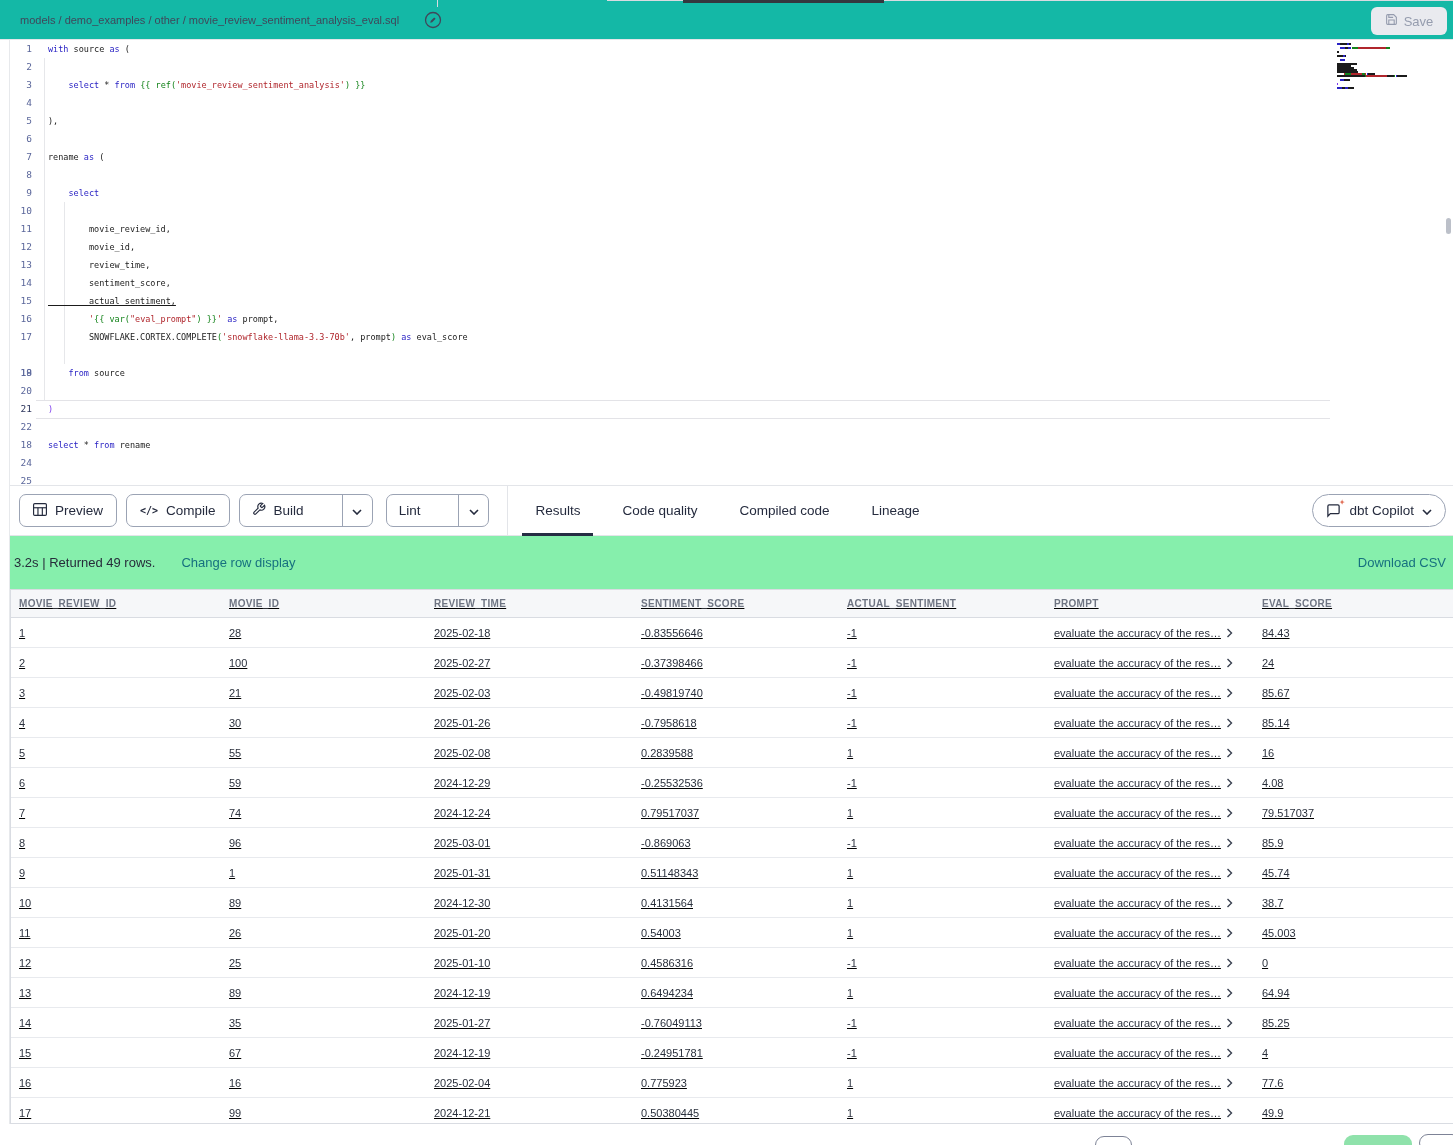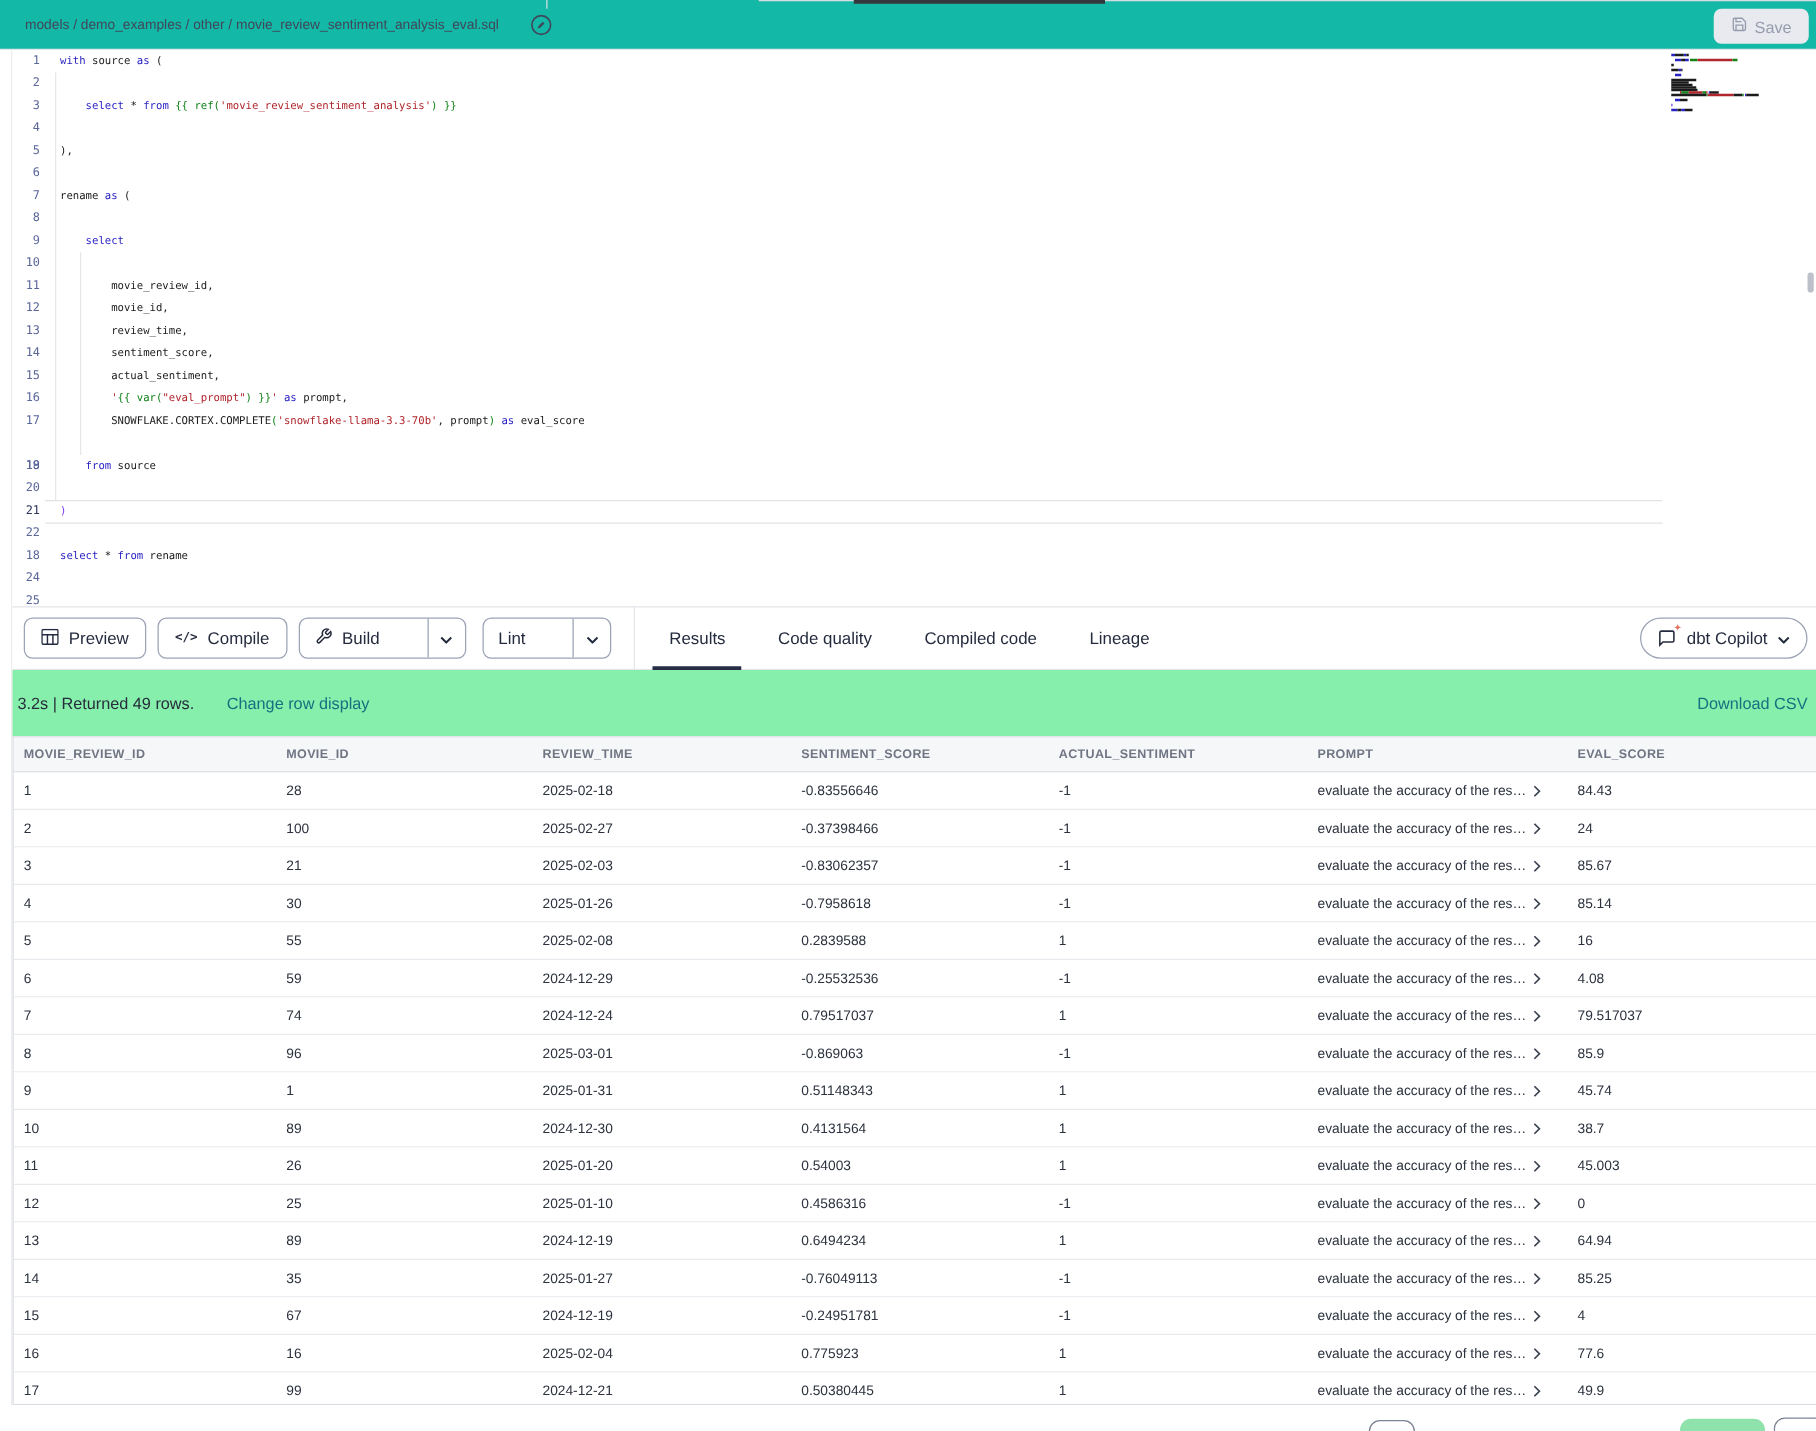--- a/index.html
+++ b/index.html
@@ -68,21 +68,21 @@
   .statusbar { position:absolute; left:10px; top:536px; width:1443px; height:53px; background:#86efac;
                display:flex; align-items:center; font-size:13px; color:#262c3a; }
   .statusbar .summary { margin-left:4px; }
   .statusbar a { color:#16707f; text-decoration:none; cursor:pointer; }
   .statusbar .chg { margin-left:26px; }
   .statusbar .dl { margin-left:auto; margin-right:7px; }
 
   
   .rtable { position:absolute; left:10px; top:589px; width:1443px; height:535px; background:#fff;
             border-top:1px solid #d9dce2; border-left:1px solid #d9dce2; border-bottom:1px solid #d9dce2;
-            overflow:hidden; }
+            overflow:hidden;text-decoration:underline; }
   .hrow { display:grid; grid-template-columns:210px 205px 207px 206px 207px 208px 1fr; height:28px;
           background:#f6f7f9; border-bottom:1px solid #d9dce2; }
   .hcell { display:flex; align-items:center; padding-left:8px; font-size:10px; font-weight:bold;
            color:#6f7583; letter-spacing:.3px; }
   .trow { display:grid; grid-template-columns:210px 205px 207px 206px 207px 208px 1fr; height:30px;
           border-bottom:1px solid #e8eaee; background:#fff; }
   .tcell { display:flex; align-items:center; padding-left:8px; font-size:11px; color:#2b313d;
            white-space:nowrap; overflow:hidden; }
   .pcell .ptext { margin-right:5px; }
   .pchev { display:flex; align-items:center; cursor:pointer; }
@@ -164,21 +164,21 @@
         <div class="cline" style="top: 72px;"><span style="color: rgb(27, 27, 27);">),</span></div>
         <div class="cline" style="top: 90px;"></div>
         <div class="cline" style="top: 108px;"><span style="color: rgb(27, 27, 27);">rename </span><span style="color: rgb(42, 35, 196);">as</span><span style="color: rgb(27, 27, 27);"> (</span></div>
         <div class="cline" style="top: 126px;"></div>
         <div class="cline" style="top: 144px;"><span style="color: rgb(27, 27, 27);">    </span><span style="color: rgb(42, 35, 196);">select</span></div>
         <div class="cline" style="top: 162px;"></div>
         <div class="cline" style="top: 180px;"><span style="color: rgb(27, 27, 27);">        movie_review_id,</span></div>
         <div class="cline" style="top: 198px;"><span style="color: rgb(27, 27, 27);">        movie_id,</span></div>
         <div class="cline" style="top: 216px;"><span style="color: rgb(27, 27, 27);">        review_time,</span></div>
         <div class="cline" style="top: 234px;"><span style="color: rgb(27, 27, 27);">        sentiment_score,</span></div>
-        <div class="cline" style="top: 252px;"><span style="color: rgb(27, 27, 27);">        actual_sentiment,</span></div>
+        <div class="cline" style="top: 252px;"><span style="color: rgb(27, 27, 27); text-decoration: underline;">        actual_sentiment,</span></div>
         <div class="cline" style="top: 270px;"><span style="color: rgb(27, 27, 27);">        </span><span style="color: rgb(176, 38, 44);">'</span><span style="color: rgb(19, 131, 26);">{{ var(</span><span style="color: rgb(176, 38, 44);">"eval_prompt"</span><span style="color: rgb(19, 131, 26);">) }}</span><span style="color: rgb(176, 38, 44);">'</span><span style="color: rgb(27, 27, 27);"> </span><span style="color: rgb(42, 35, 196);">as</span><span style="color: rgb(27, 27, 27);"> prompt,</span></div>
         <div class="cline" style="top: 288px;"><span style="color: rgb(27, 27, 27);">        SNOWFLAKE.CORTEX.COMPLETE</span><span style="color: rgb(19, 131, 26);">(</span><span style="color: rgb(176, 38, 44);">'snowflake-llama-3.3-70b'</span><span style="color: rgb(27, 27, 27);">, prompt</span><span style="color: rgb(19, 131, 26);">)</span><span style="color: rgb(27, 27, 27);"> </span><span style="color: rgb(42, 35, 196);">as</span><span style="color: rgb(27, 27, 27);"> eval_score</span></div>
         <div class="cline" style="top: 306px;"></div>
         <div class="cline" style="top: 324px;"><span style="color: rgb(27, 27, 27);">    </span><span style="color: rgb(42, 35, 196);">from</span><span style="color: rgb(27, 27, 27);"> source</span></div>
         <div class="cline" style="top: 342px;"></div>
         <div class="cline" style="top: 360px;"><span style="color: rgb(124, 58, 237);">)</span></div>
         <div class="cline" style="top: 378px;"></div>
         <div class="cline" style="top: 396px;"><span style="color: rgb(42, 35, 196);">select</span><span style="color: rgb(27, 27, 27);"> * </span><span style="color: rgb(42, 35, 196);">from</span><span style="color: rgb(27, 27, 27);"> rename</span></div>
         <div class="cline" style="top: 414px;"></div>
         <div class="cline" style="top: 432px;"></div>
@@ -327,21 +327,21 @@
               <path d="M1.5 1l4 4-4 4" fill="none" stroke="#3a4150" stroke-width="1.4"></path>
             </svg>
           </span>
         </div>
         <div class="tcell">24</div>
       </div>
       <div class="trow">
         <div class="tcell">3</div>
         <div class="tcell">21</div>
         <div class="tcell">2025-02-03</div>
-        <div class="tcell">-0.83062357</div>
+        <div class="tcell">-0.49819740</div>
         <div class="tcell">-1</div>
         <div class="tcell pcell">
           <span class="ptext">evaluate the accuracy of the res…</span>
           <span class="pchev">
             <svg width="8" height="10" viewBox="0 0 8 10">
               <path d="M1.5 1l4 4-4 4" fill="none" stroke="#3a4150" stroke-width="1.4"></path>
             </svg>
           </span>
         </div>
         <div class="tcell">85.67</div>

